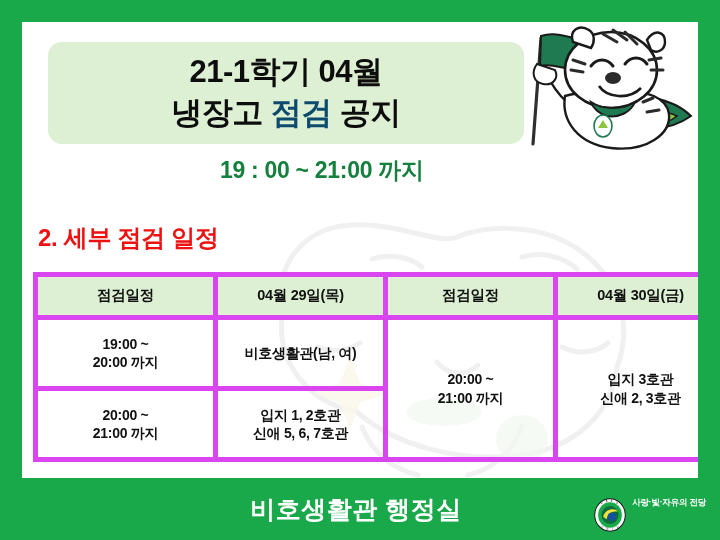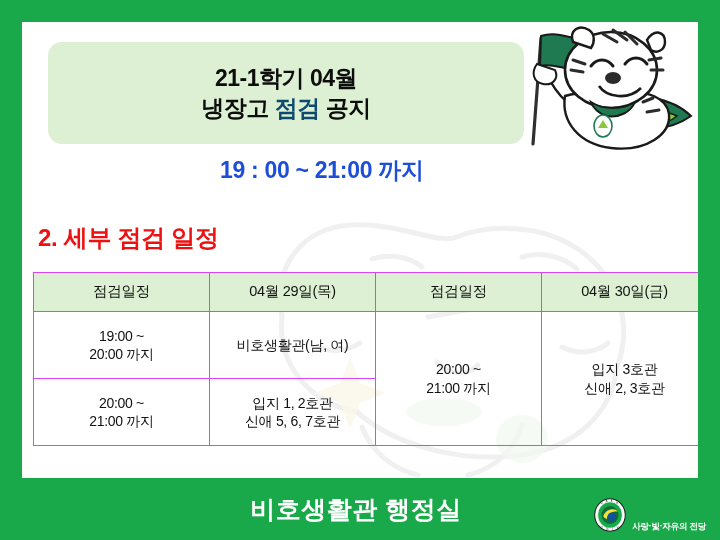--- a/index.html
+++ b/index.html
@@ -76,21 +76,21 @@
     width: 476px;
     height: 102px;
     background: #ddf0d3;
     border-radius: 14px;
     display: flex;
     flex-direction: column;
     align-items: center;
     justify-content: center;
   }
   .title-line {
-    font-size: 23px;
+    font-size: 31px;
     font-weight: bold;
     color: #0d0d0d;
     line-height: 1.32;
     letter-spacing: -0.5px;
     white-space: nowrap;
   }
   .title-red {
     color: #0c4a6e;
   }
 
@@ -113,21 +113,21 @@
   .item1-l1 {
     font-size: 23px;
     font-weight: bold;
     color: #0d0d0d;
     white-space: nowrap;
     letter-spacing: -0.3px;
   }
   .item1-l2 {
     font-size: 23px;
     font-weight: bold;
-    color: #1d4ed8;
+    color: #15803d;
     white-space: nowrap;
     letter-spacing: -0.3px;
     padding-left: 190px;
     margin-top: 5px;
   }
   .item2 {
     position: absolute;
     left: 16px;
     top: 200px;
     font-size: 24px;
@@ -144,24 +144,24 @@
     top: 250px;
     width: 654px;
   }
   table.sched {
     border-collapse: collapse;
     width: 654px;
     table-layout: fixed;
   }
   table.sched th,
   table.sched td {
-    border: 1px solid #d946ef;
+    border: 5px solid #d946ef;
     text-align: center;
     vertical-align: middle;
-    font-weight: normal;
+    font-weight: bold;
     color: #111111;
     padding: 2px 2px;
     line-height: 1.32;
   }
   table.sched th {
     background: #ddf0d3;
     font-size: 14.5px;
     height: 34px;
     letter-spacing: -0.3px;
   }
@@ -197,21 +197,21 @@
     font-weight: bold;
     color: #ffffff;
     letter-spacing: 0.5px;
     margin-right: 60px;
   }
   .uni-logo {
     position: absolute;
     right: 14px;
     bottom: 8px;
     display: flex;
-    align-items: flex-end;
+    align-items: flex-start;
     gap: 5px;
   }
   .logo-mark {
     width: 34px;
     height: 34px;
     flex: 0 0 34px;
   }
   .logo-text {
     display: flex;
     flex-direction: column;

